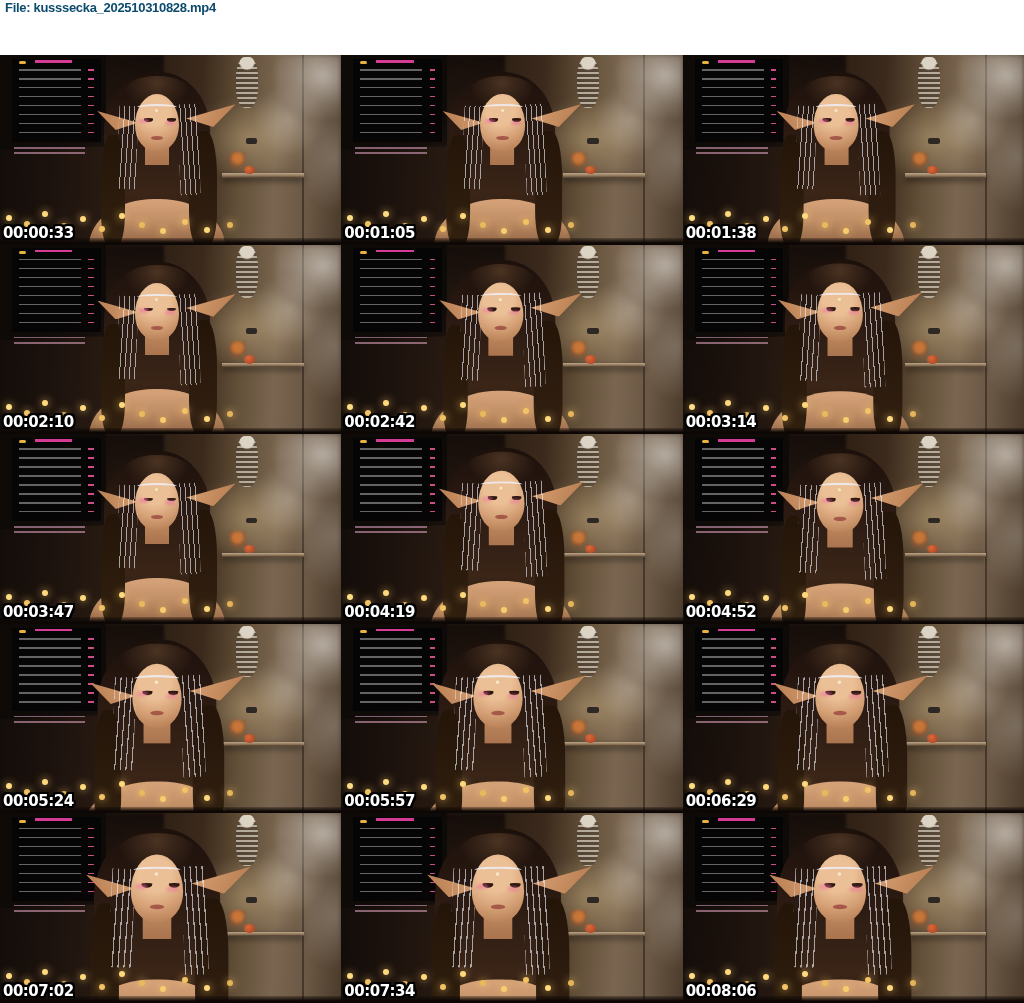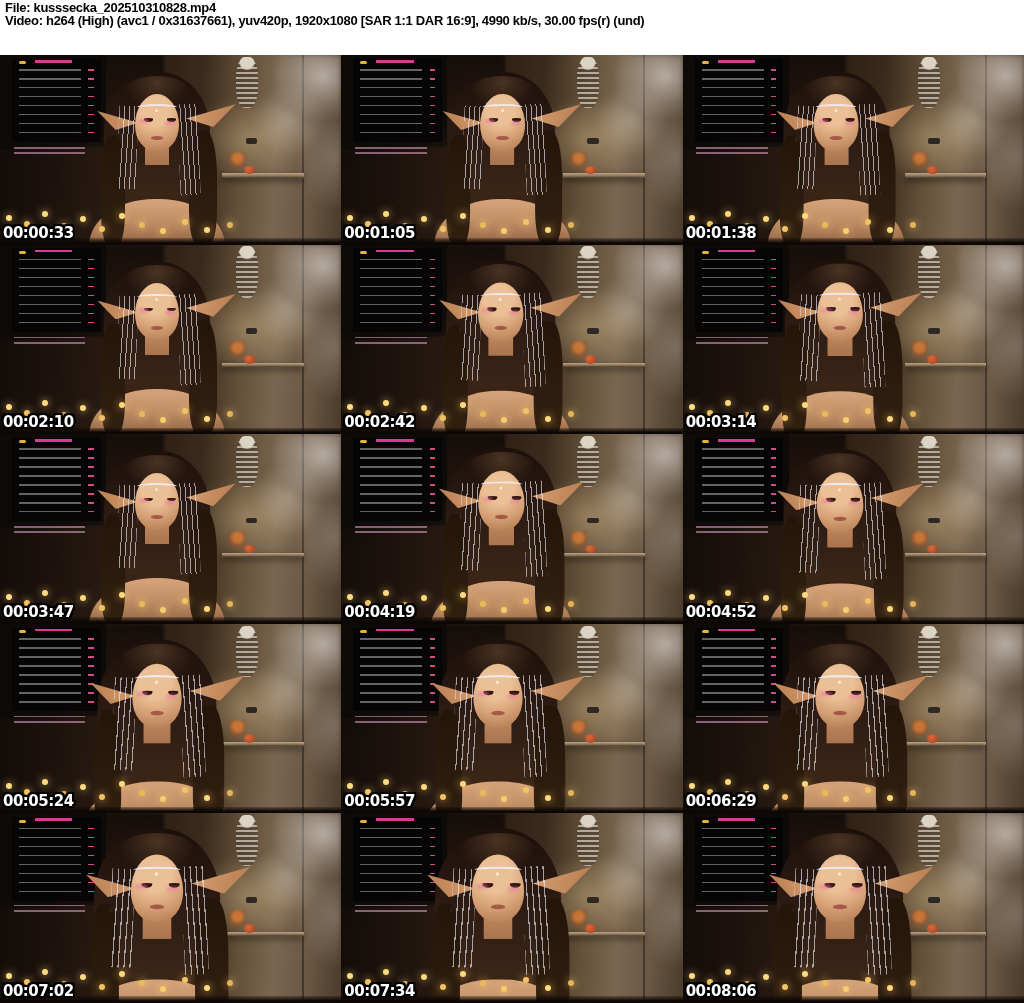--- a/index.html
+++ b/index.html
@@ -1,20 +1,20 @@
 <!DOCTYPE html>
 <html><head>
 <meta charset="utf-8">
 <style>
   html,body{margin:0;padding:0;background:#ffffff;}
   body{width:1024px;height:1003px;overflow:hidden;font-family:"Liberation Sans",sans-serif;}
 
   
   .file-info{height:55px;box-sizing:border-box;padding:1px 0 0 5px;background:#ffffff;}
-  .info-line{font:bold 13px/13.4px "Liberation Sans",sans-serif;letter-spacing:-0.3px;color:#000000;white-space:nowrap;}
+  .info-line{font:bold 13px/13.4px "Liberation Sans",sans-serif;letter-spacing:-0.3px;color:#0c4a6e;white-space:nowrap;}
 
   
   .grid{display:grid;width:1024px;height:948px;grid-template-columns:repeat(3,1fr);grid-template-rows:repeat(5,1fr);}
   .thumb{position:relative;overflow:hidden;margin:0;background:#1a110c;}
 
   .thumb *{position:absolute;}
 
   
   .room{inset:0;background:linear-gradient(93deg,#120c09 0%,#1c120d 16%,#271a12 32%,#2f2015 46%,#3b2a1c 58%,#635039 70%,#7a6650 80%,#6a5744 90%,#4b3b2b 100%);}
   .darknet{left:22%;top:0;width:26%;height:42%;background:linear-gradient(195deg,rgba(15,9,7,.85),rgba(15,9,7,.35) 55%,transparent 80%);filter:blur(1.5px);}
@@ -81,21 +81,20 @@
   .thumb:nth-child(9) .figure{transform:scale(1.06) translateY(1%);}
   .thumb:nth-child(10) .figure,.thumb:nth-child(11) .figure,.thumb:nth-child(12) .figure{transform:scale(1.12) translateY(3%);}
   .thumb:nth-child(13) .figure,.thumb:nth-child(14) .figure,.thumb:nth-child(15) .figure{transform:scale(1.19) translateY(5%);}
 </style>
 </head>
 <body>
 
 <div class="sheet">
   <header class="file-info">
     <div class="info-line">File: kusssecka_202510310828.mp4</div>
-    <div class="info-line">Video: h264 (High) (avc1 / 0x31637661), yuv420p, 1920x1080 [SAR 1:1 DAR 16:9], 4990 kb/s, 30.00 fps(r) (und)</div>
   </header>
   <div class="grid" id="grid">
   <figure class="thumb">
     <i class="room"></i>
     <i class="darknet"></i>
     <i class="glow"></i>
     <i class="seam"></i>
     <i class="monitor"></i>
     <i class="tipmenu">
       <i class="tip-icon"></i>

